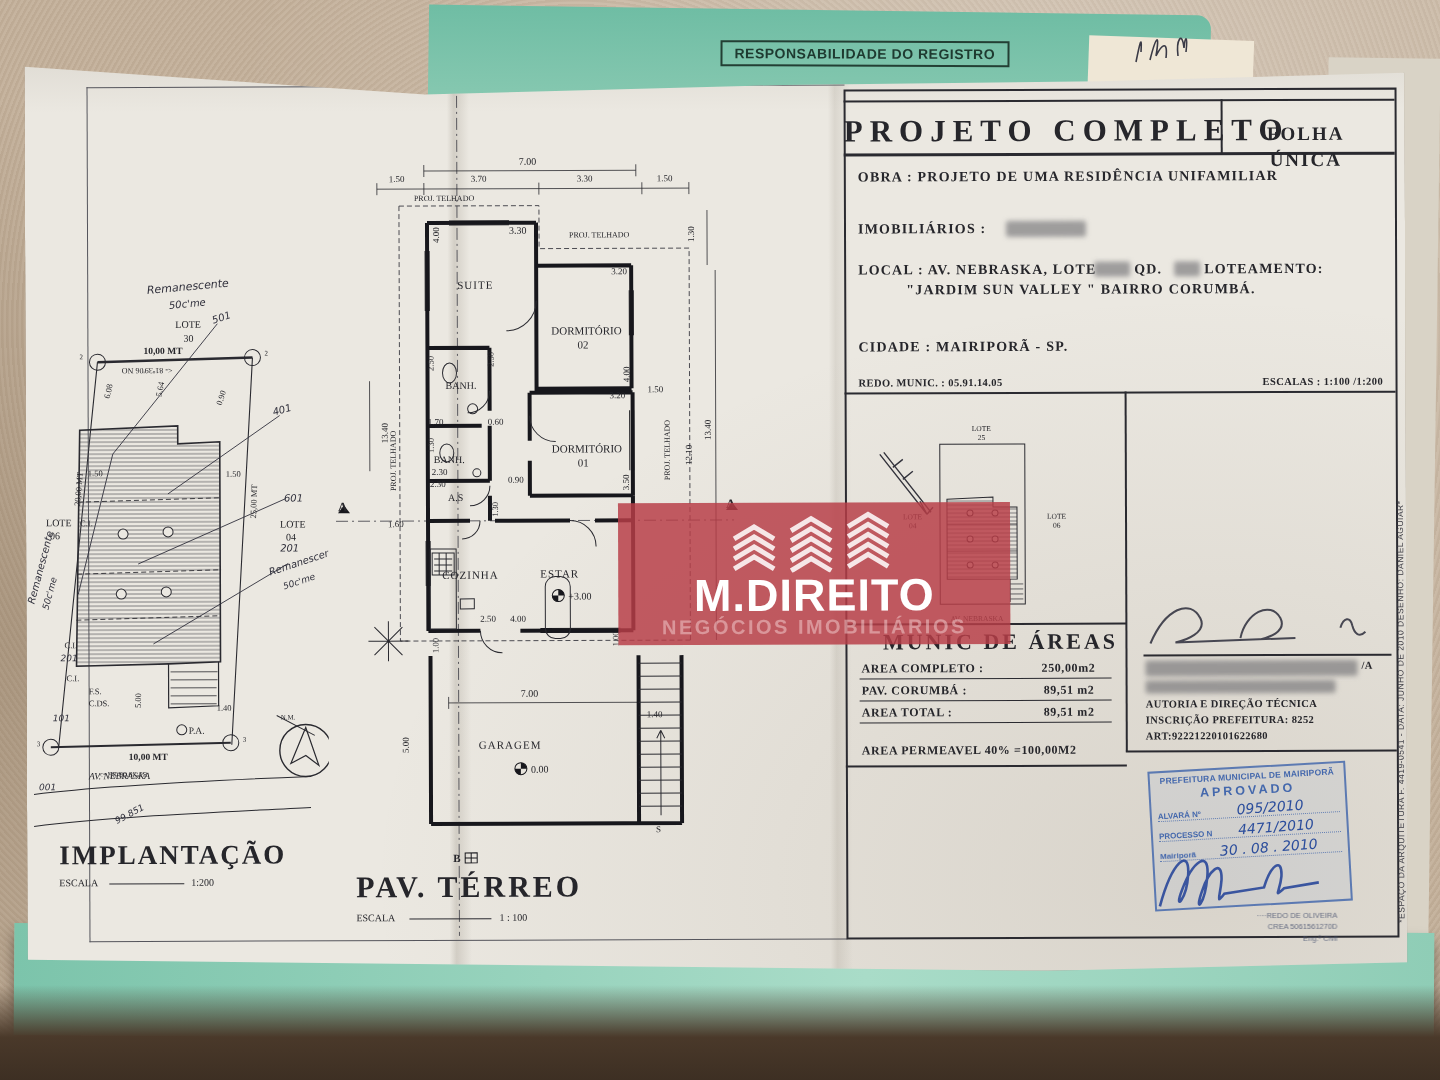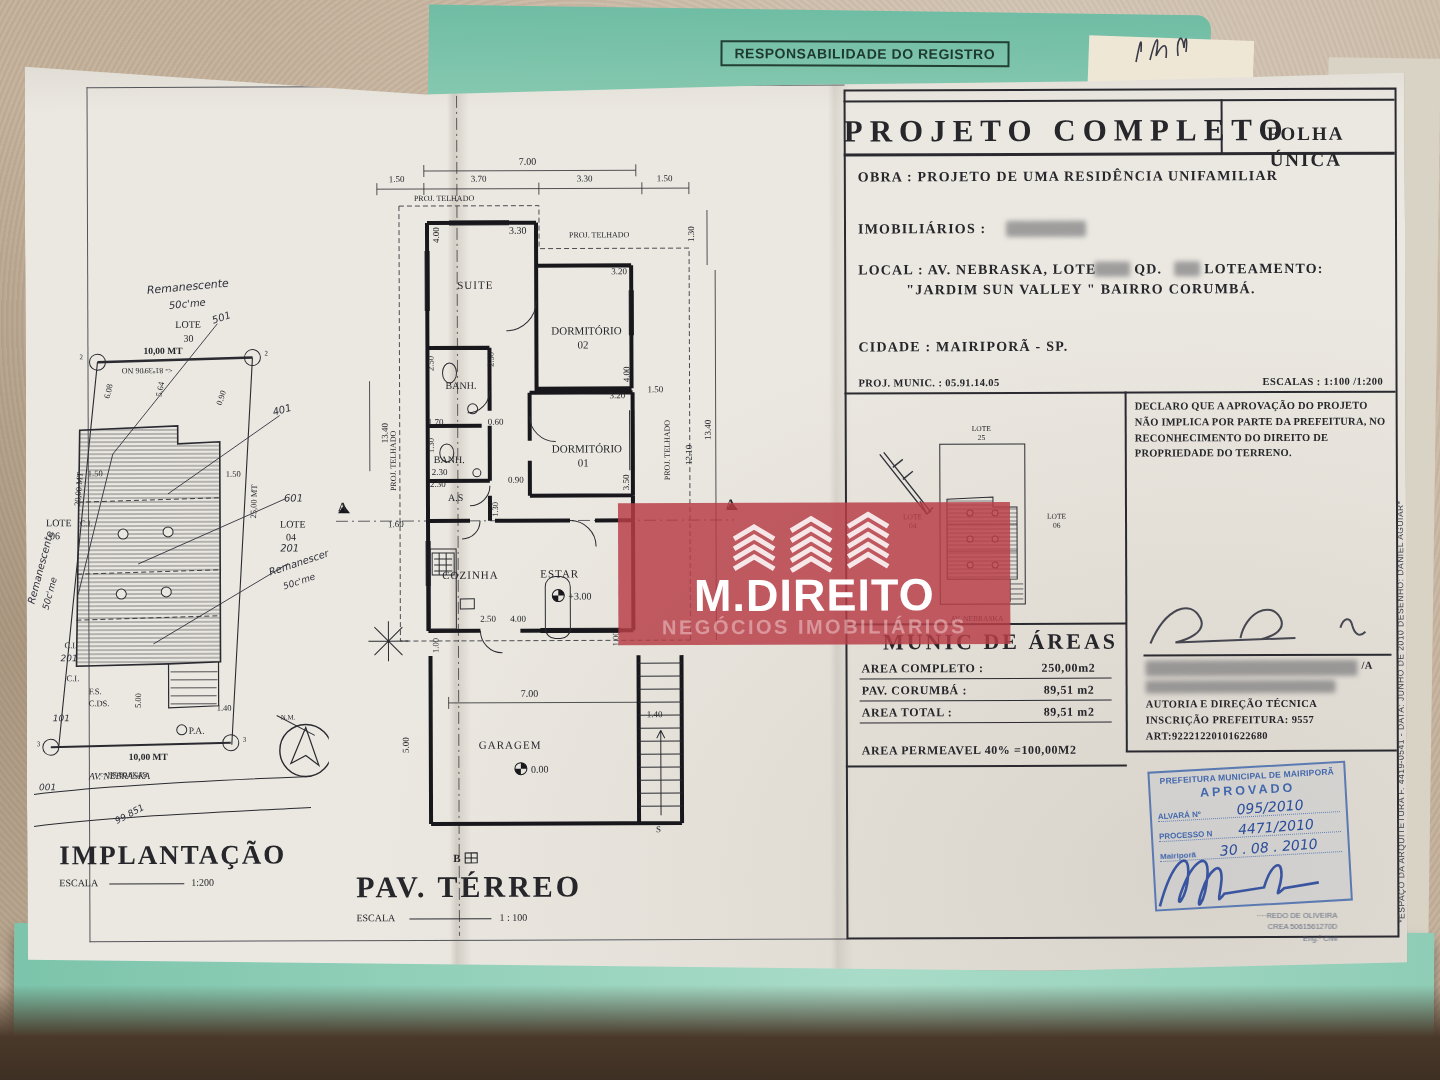--- a/index.html
+++ b/index.html
@@ -321,21 +321,21 @@
       <div class="t info" style="left:14px;top:80px">OBRA :  PROJETO  DE  UMA  RESIDÊNCIA  UNIFAMILIAR</div>
       <div class="t info" style="left:14px;top:132px">IMOBILIÁRIOS :</div>
       <div class="redact" style="left:162px;top:132px;width:80px;height:16px"></div>
       <div class="t info" style="left:14px;top:173px">LOCAL :  AV.  NEBRASKA,  LOTE</div>
       <div class="redact" style="left:250px;top:173px;width:36px;height:15px"></div>
       <div class="t info" style="left:290px;top:173px">QD.</div>
       <div class="redact" style="left:330px;top:173px;width:26px;height:15px"></div>
       <div class="t info" style="left:360px;top:173px">LOTEAMENTO:</div>
       <div class="t info" style="left:62px;top:193px">"JARDIM  SUN  VALLEY "  BAIRRO  CORUMBÁ.</div>
       <div class="t info" style="left:14px;top:250px">CIDADE :    MAIRIPORÃ  -  SP.</div>
-      <div class="t small" style="left:14px;top:288px">PROJ. MUNIC. : 05.91.14.05</div>
+      <div class="t small" style="left:14px;top:288px">REDO. MUNIC. : 05.91.14.05</div>
       <div class="t small" style="left:418px;top:288px">ESCALAS :  1:100 /1:200</div>
       <div class="ln" style="left:0;top:303px;width:551px;height:2px"></div>
       <div class="ln" style="left:280px;top:303px;width:2px;height:360px"></div>
 
       <svg class="abs" style="left:20px;top:330px" width="240" height="210" viewBox="0 0 240 210">
         <g stroke="#2a2a30" fill="none">
           <rect x="75" y="25" width="85" height="160" stroke-width="1"></rect>
           <path d="M82 80 L128 78 L128 88 L152 88 L152 160 L82 160 Z" fill="url(#hatch)" stroke-width="1"></path>
           <path d="M82 105 H152 M82 132 H152" stroke-width=".7"></path>
           <circle cx="105" cy="94" r="3" fill="#ebe8e1"></circle>
@@ -349,31 +349,30 @@
         </g>
         <text x="107" y="12" font-size="7.5">LOTE</text>
         <text x="113" y="21" font-size="7.5">25</text>
         <text x="38" y="100" font-size="7.5">LOTE</text>
         <text x="44" y="109" font-size="7.5">04</text>
         <text x="182" y="100" font-size="7.5">LOTE</text>
         <text x="188" y="109" font-size="7.5">06</text>
         <text x="85" y="202" font-size="7.5">AV.  NEBRASKA</text>
       </svg>
 
-      <div class="t" id="declaro">DECLARO QUE A APROVAÇÃO DO PROJETO NÃO IMPLICA POR PARTE DA PREFEITURA, NO RECONHECIMENTO DO DIREITO DE PROPRIEDADE DO TERRENO.</div>
 
       <svg class="abs" style="left:300px;top:500px" width="240" height="70">
         <path d="M5 55 C20 20 45 10 55 30 C62 44 40 52 30 54 L150 50 M95 50 C100 25 125 12 135 30 C142 44 122 50 112 52 M195 40 C198 30 205 28 207 38 C209 46 214 50 220 44" stroke="#474752" stroke-width="2" fill="none"></path>
       </svg>
       <div class="ln" style="left:298px;top:566px;width:248px;height:1.5px"></div>
       <div class="redact" style="left:300px;top:572px;width:212px;height:16px"></div>
       <div class="t small" style="left:516px;top:572px">/A</div>
       <div class="redact" style="left:300px;top:592px;width:190px;height:13px"></div>
       <div class="t small" style="left:300px;top:610px">AUTORIA E DIREÇÃO TÉCNICA</div>
-      <div class="t small" style="left:300px;top:626px">INSCRIÇÃO PREFEITURA: 9557</div>
+      <div class="t small" style="left:300px;top:626px">INSCRIÇÃO PREFEITURA: 8252</div>
       <div class="t small" style="left:300px;top:642px">ART:92221220101622680</div>
       <div class="ln" style="left:280px;top:662px;width:271px;height:2px"></div>
 
       <div class="ln" style="left:0;top:534px;width:281px;height:2px"></div>
       <div class="t serif-b" id="quadro-title">MUNIC  DE  ÁREAS</div>
       <div class="t qrow" style="left:16px;top:572px">AREA COMPLETO :</div>
       <div class="t qrow" style="left:196px;top:572px">250,00m2</div>
       <div class="ln" style="left:14px;top:589px;width:252px;height:1px"></div>
       <div class="t qrow" style="left:16px;top:594px">PAV. CORUMBÁ :</div>
       <div class="t qrow" style="left:198px;top:594px">89,51 m2</div>

